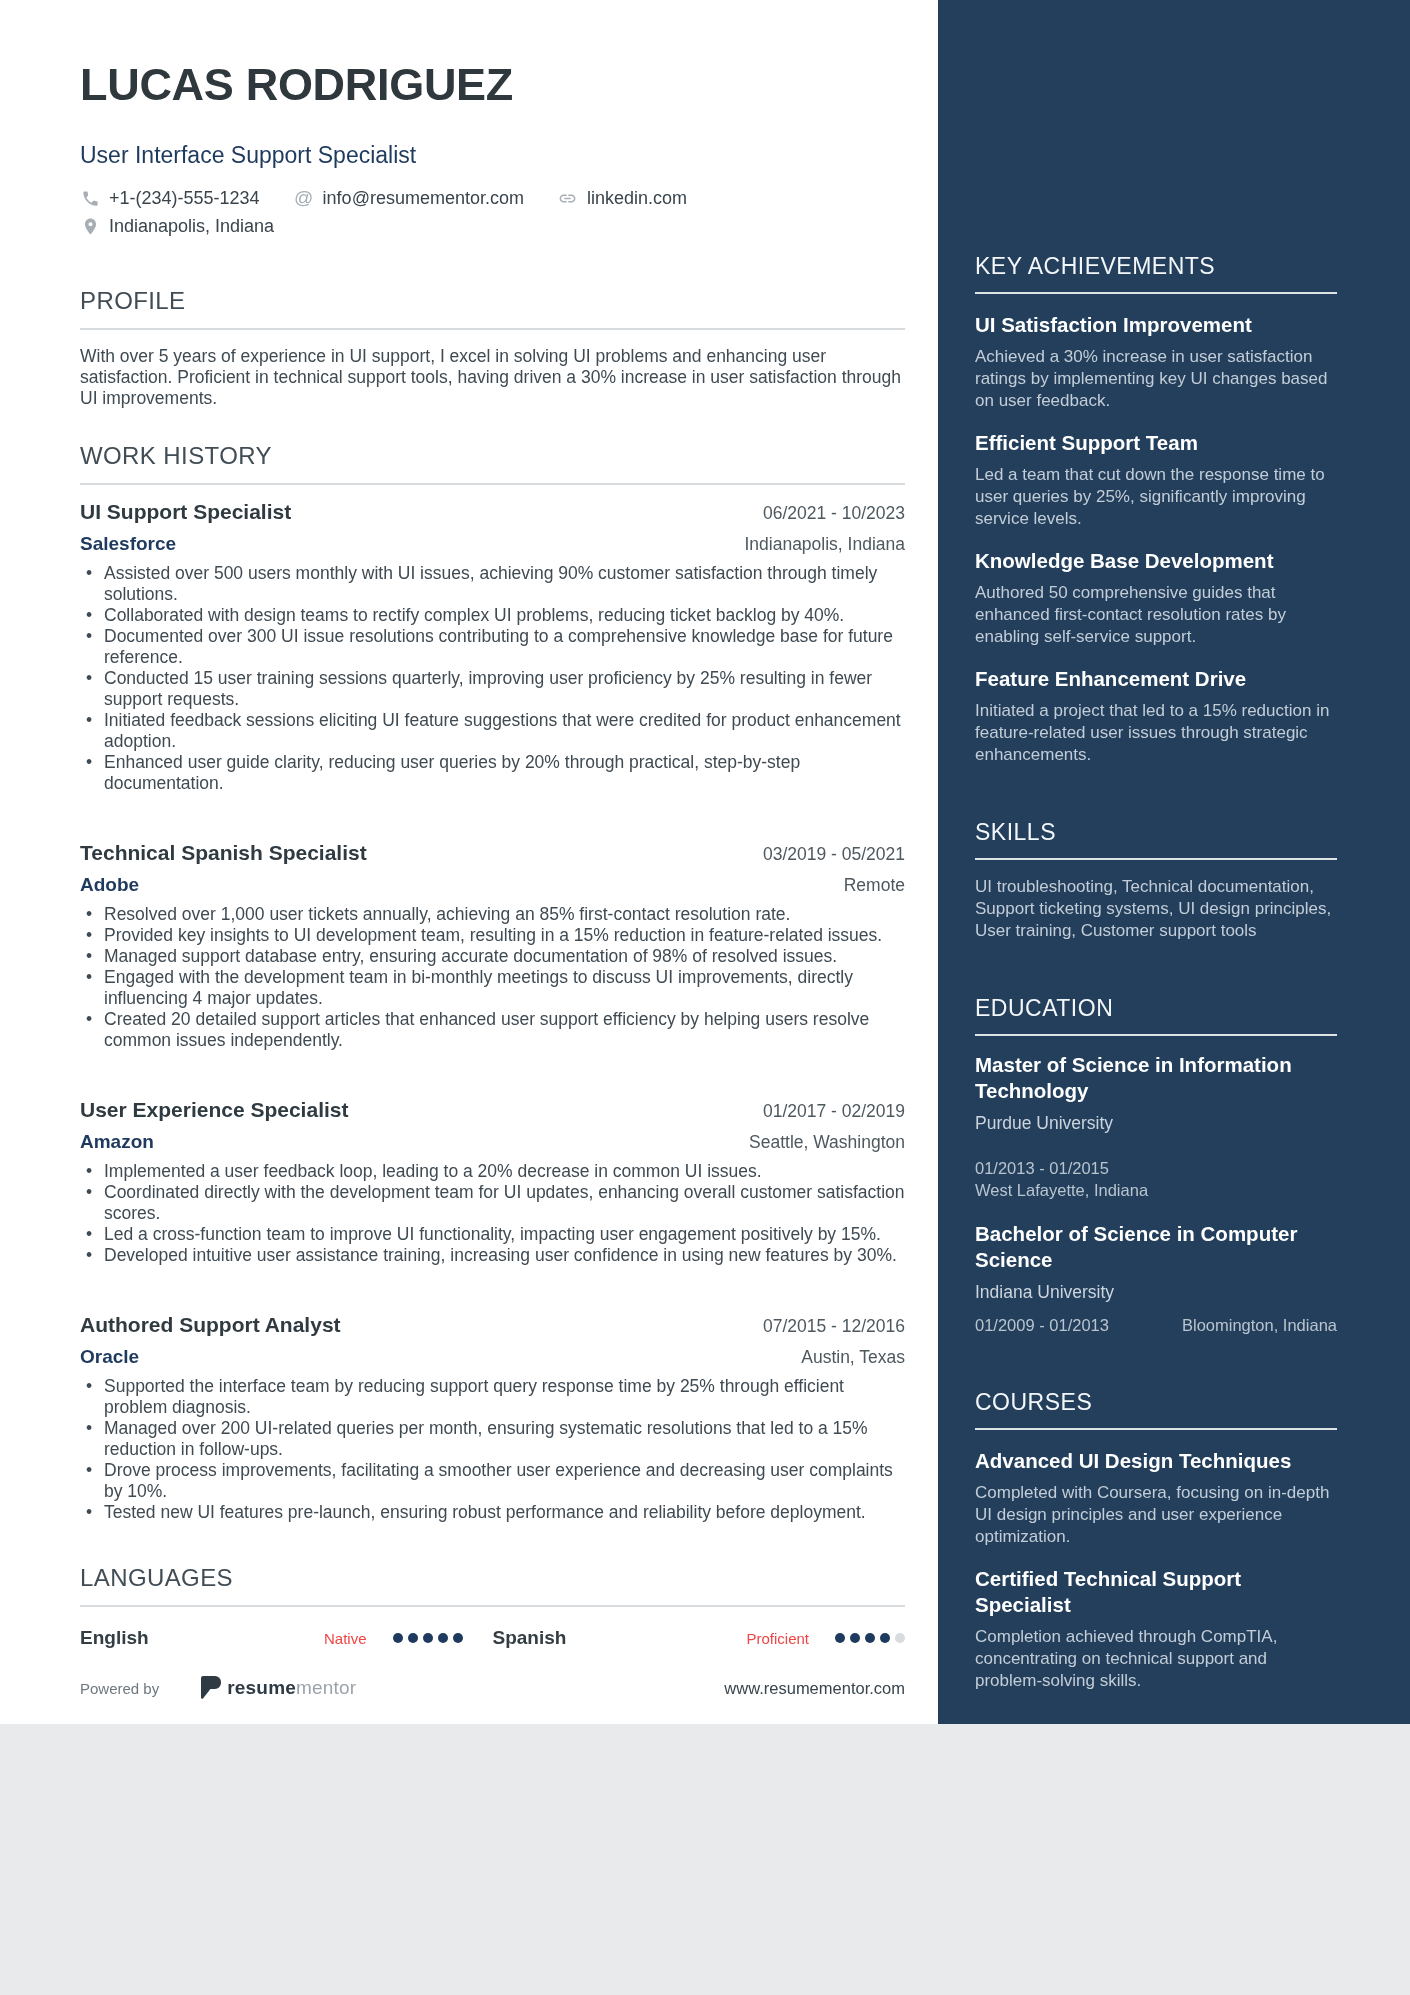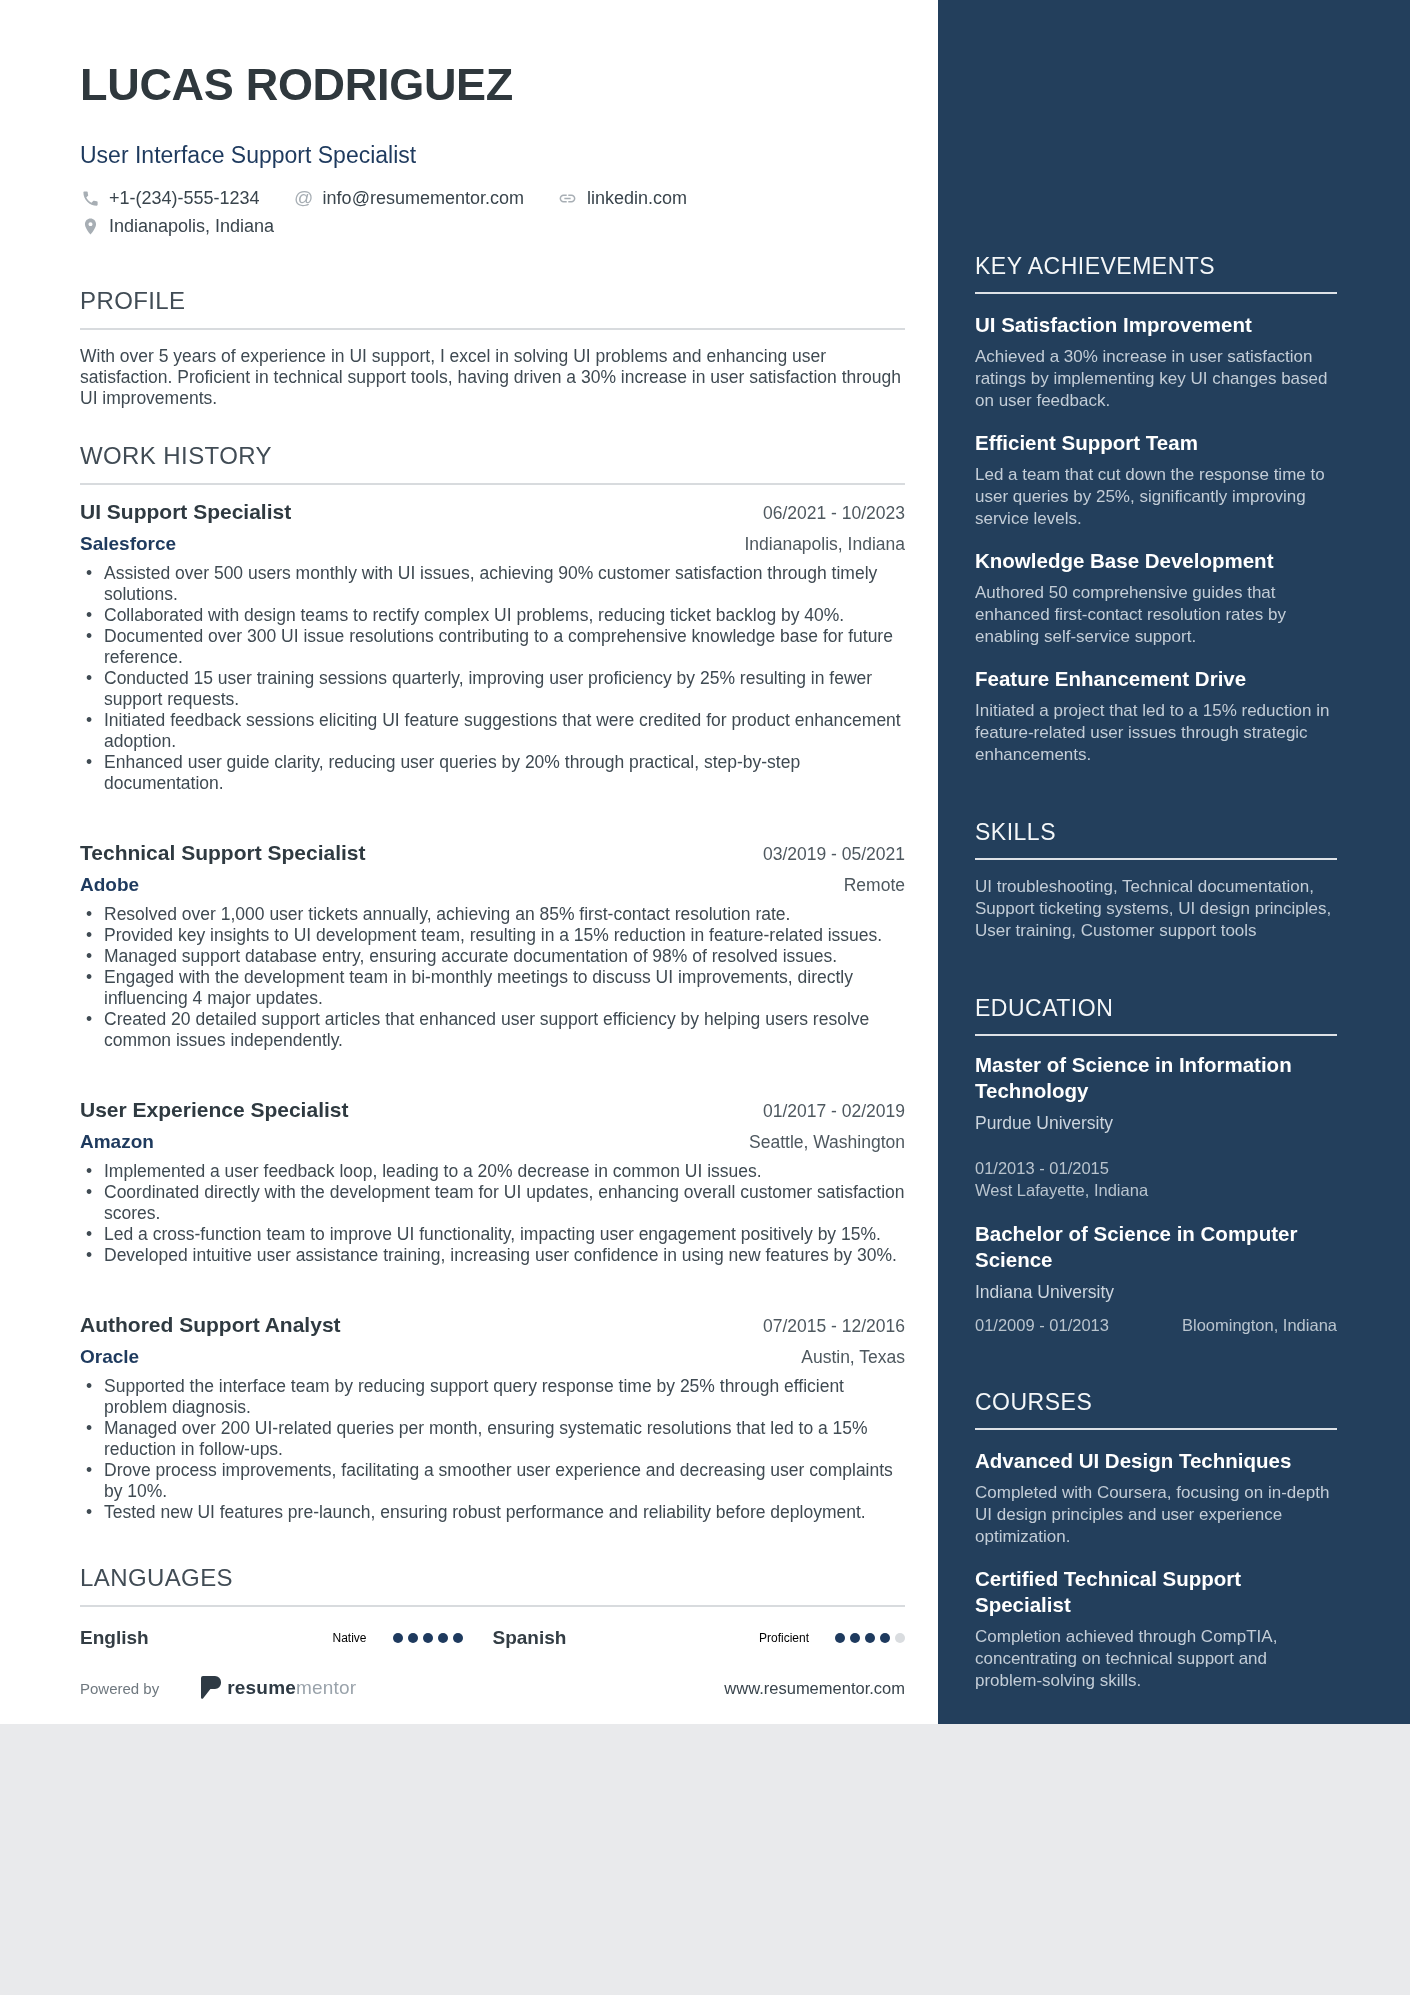--- a/index.html
+++ b/index.html
@@ -29,21 +29,21 @@
   .job-row2{display:flex;justify-content:space-between;align-items:baseline;margin-top:7px;}
   .job-company{font-size:19px;font-weight:700;color:#1e3a5e;line-height:24px;}
   .job-location{font-size:17.5px;color:#4e585f;}
   ul.bullets{margin:7px 0 0 0;padding:0;list-style:none;}
   ul.bullets li{position:relative;padding-left:24px;font-size:17.5px;line-height:21px;color:#3f4a52;}
   ul.bullets li::before{content:"•";position:absolute;left:6px;top:0;color:#3f4a52;}
   .lang-row{display:flex;margin-top:20px;align-items:flex-end;}
   .lang-item{display:flex;align-items:center;width:50%;box-sizing:border-box;padding-right:30px;}
   .lang-item:last-child{padding-right:0;}
   .lang-name{font-size:19px;font-weight:600;color:#333d44;flex:1;}
-  .lang-level{font-size:12px;color:#000000;margin-right:26px;}
+  .lang-level{font-size:15px;color:#ef4444;margin-right:26px;}
   .dots{display:flex;gap:5px;align-items:center;}
   .dot{width:10px;height:10px;border-radius:50%;background:#d9dcdf;display:inline-block;}
   .dot.filled{background:#1e3a5e;}
   
   .footer{position:absolute;left:80px;bottom:24px;width:825px;display:flex;align-items:center;}
   .powered{font-size:15px;color:#6f787f;}
   .brand{display:flex;align-items:center;margin-left:42px;gap:6px;}
   .brand svg{width:20px;height:24px;}
   .brand-text{font-size:19px;letter-spacing:0.2px;}
   .brand-bold{font-weight:700;color:#2e3a44;}
@@ -139,21 +139,21 @@
           <li>Collaborated with design teams to rectify complex UI problems, reducing ticket backlog by 40%.</li>
           <li>Documented over 300 UI issue resolutions contributing to a comprehensive knowledge base for future reference.</li>
           <li>Conducted 15 user training sessions quarterly, improving user proficiency by 25% resulting in fewer support requests.</li>
           <li>Initiated feedback sessions eliciting UI feature suggestions that were credited for product enhancement adoption.</li>
           <li>Enhanced user guide clarity, reducing user queries by 20% through practical, step-by-step documentation.</li>
         </ul>
       </div>
 
       <div class="job">
         <div class="job-row1">
-          <span class="job-title">Technical Support Specialist</span>
+          <span class="job-title">Technical Spanish Specialist</span>
           <span class="job-dates">03/2019 - 05/2021</span>
         </div>
         <div class="job-row2">
           <span class="job-company">Adobe</span>
           <span class="job-location">Remote</span>
         </div>
         <ul class="bullets">
           <li>Resolved over 1,000 user tickets annually, achieving an 85% first-contact resolution rate.</li>
           <li>Provided key insights to UI development team, resulting in a 15% reduction in feature-related issues.</li>
           <li>Managed support database entry, ensuring accurate documentation of 98% of resolved issues.</li>

